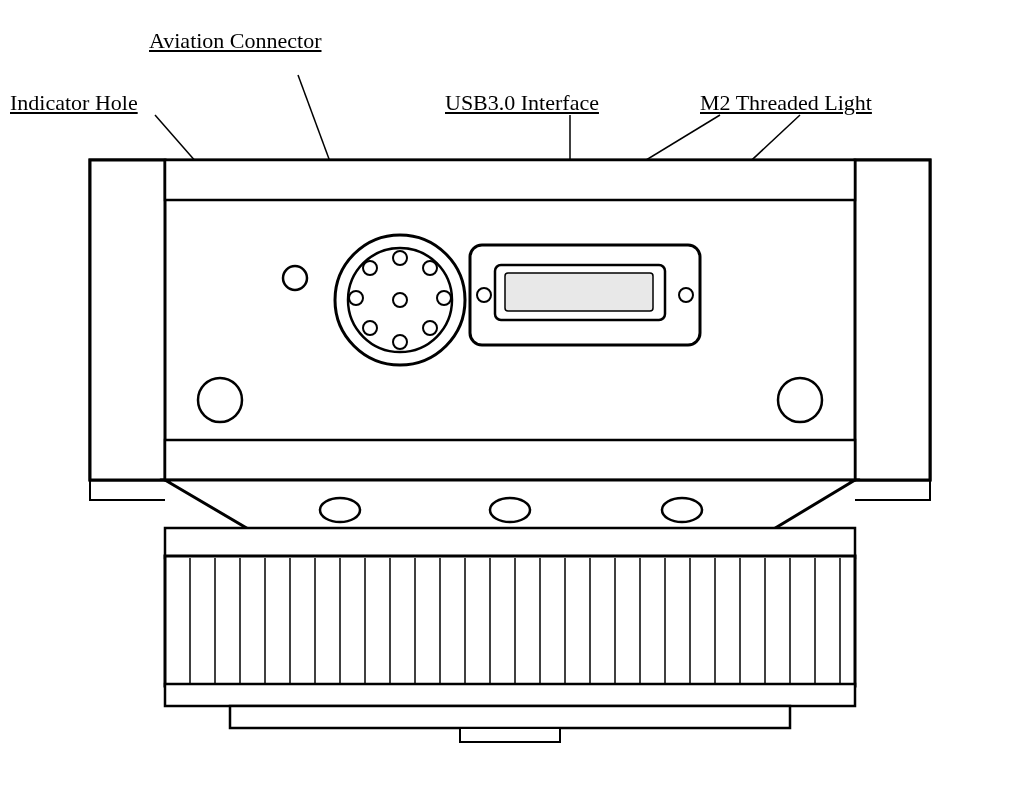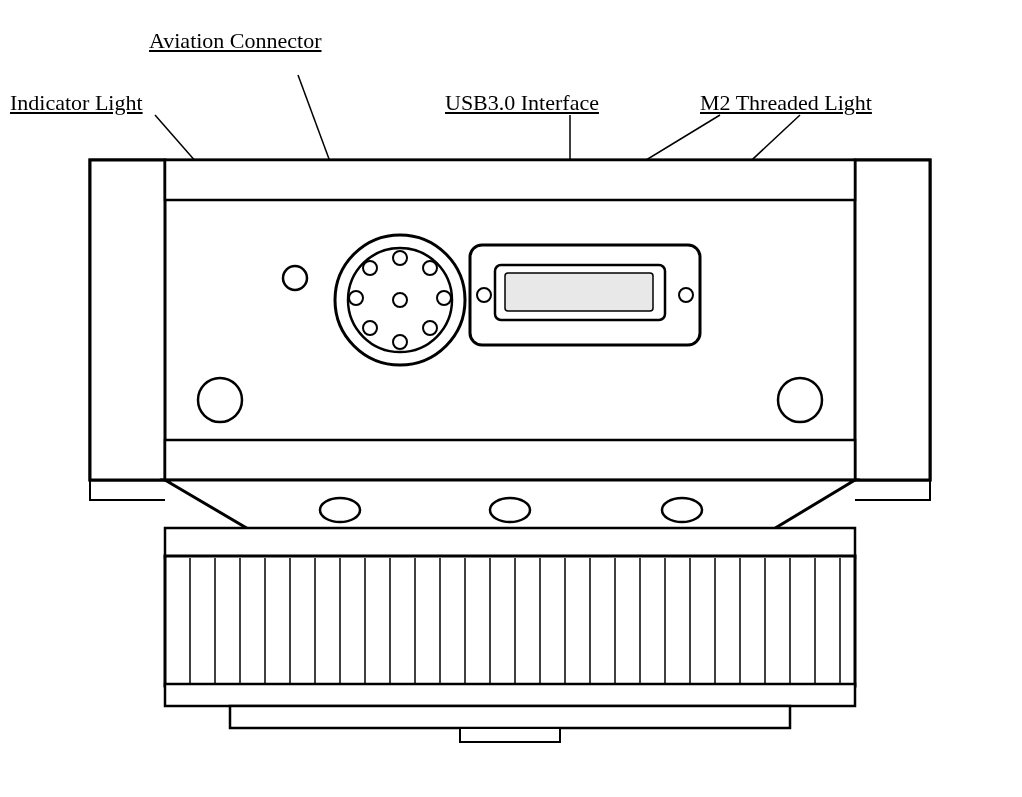--- a/index.html
+++ b/index.html
@@ -37,21 +37,21 @@
       left: 0;
     }
   </style>
 </head>
 <body>
 
 <div class="diagram-container">
 
   <div class="label label-underline" style="left: 149px; top: 28px;">Aviation Connector</div>
 
-  <div class="label label-underline" style="left: 10px; top: 90px;">Indicator Light</div>
+  <div class="label label-underline" style="left: 10px; top: 90px;">Indicator Hole</div>
 
   <div class="label label-underline" style="left: 445px; top: 90px; text-align: right;">USB3.0 Interface</div>
 
   <div class="label label-underline" style="left: 700px; top: 90px;">M2 Threaded Light</div>
 
   <svg class="diagram-svg" width="1022" height="797" viewBox="0 0 1022 797">
 
     <line x1="298" y1="75" x2="370" y2="270" stroke="#000" stroke-width="1.5"></line>
 
     <line x1="155" y1="115" x2="295" y2="275" stroke="#000" stroke-width="1.5"></line>

